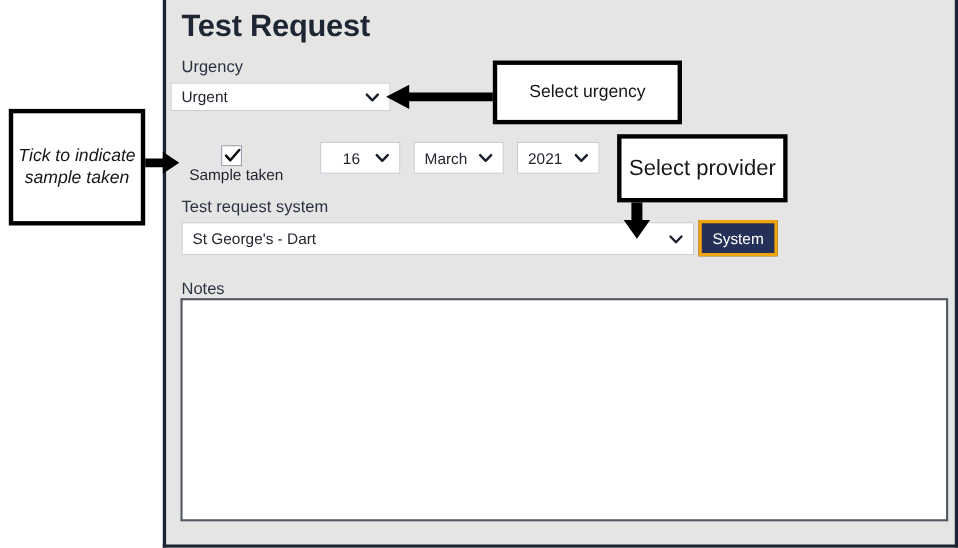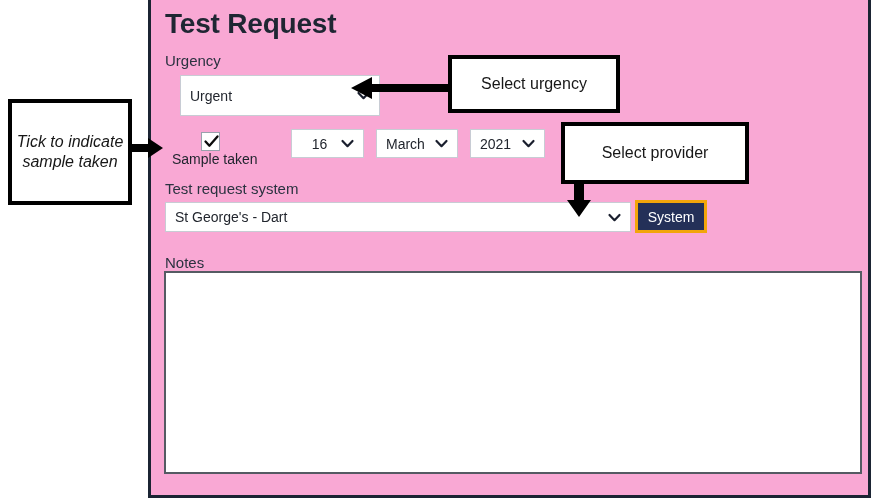--- a/index.html
+++ b/index.html
@@ -14,21 +14,21 @@
     position: relative;
     width: 871px; height: 498px;
     background: #ffffff;
   }
 
   
   .panel {
     position: absolute;
     left: 148px; top: 0px;
     width: 723px; height: 498px;
-    background: #f9a8d4;
+    background: #e5e5e5;
     border: 3px solid #1b2433;
     border-top: 0;
     border-right: 3px solid #1b2433;
   }
   .panel-inner {
     position: absolute;
     left: 0; top: 0; right: 0; bottom: 0;
     padding: 0;
   }
 
@@ -60,21 +60,21 @@
     padding-right: 8px;
   }
   .sel .sel-text { flex: 1; white-space: nowrap; overflow: hidden; }
   .chev {
     width: 15px; height: 15px;
     flex: 0 0 auto;
     display: block;
   }
   .chev svg { display: block; }
 
-  #urgency-select { left: 29px; top: 75px; width: 200px; height: 41px; }
+  #urgency-select { left: 4px; top: 75px; width: 200px; height: 26px; }
   #day-select     { left: 140px; top: 129px; width: 73px;  height: 29px; }
   #day-select .sel-text { text-align: center; padding-right: 2px; }
   #month-select   { left: 225px; top: 129px; width: 82px;  height: 29px; }
   #year-select    { left: 319px; top: 129px; width: 75px;  height: 29px; }
   #provider-select{ left: 14px; top: 202px; width: 466px; height: 30px; }
 
   
   #sample-taken-row {
     position: absolute;
     left: 12px; top: 132px;
@@ -143,22 +143,22 @@
     font-style: italic;
   }
   #callout-urgency {
     left: 448px; top: 55px;
     width: 172px; height: 58px;
     font-size: 16px;
     text-align: center;
   }
   #callout-provider {
     left: 561px; top: 122px;
-    width: 188px; height: 62px;
-    font-size: 16px;
+    width: 155px; height: 62px;
+    font-size: 20px;
     text-align: center;
   }
   #callout-notes {
     left: 372px; top: 319px;
     width: 297px; height: 115px;
     font-size: 16px;
     line-height: 21px;
     padding: 0 8px;
   }
 

